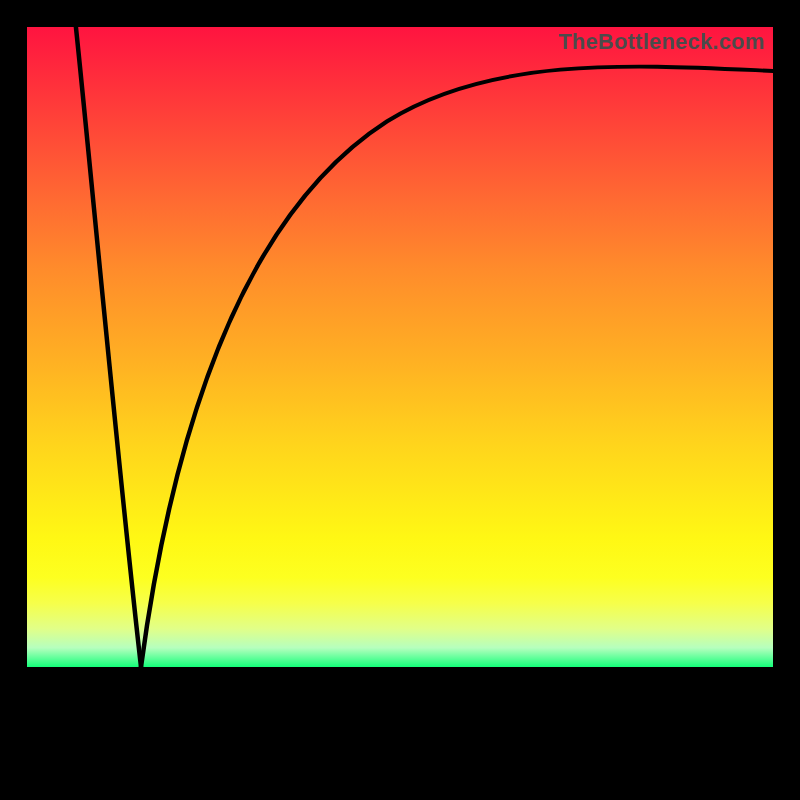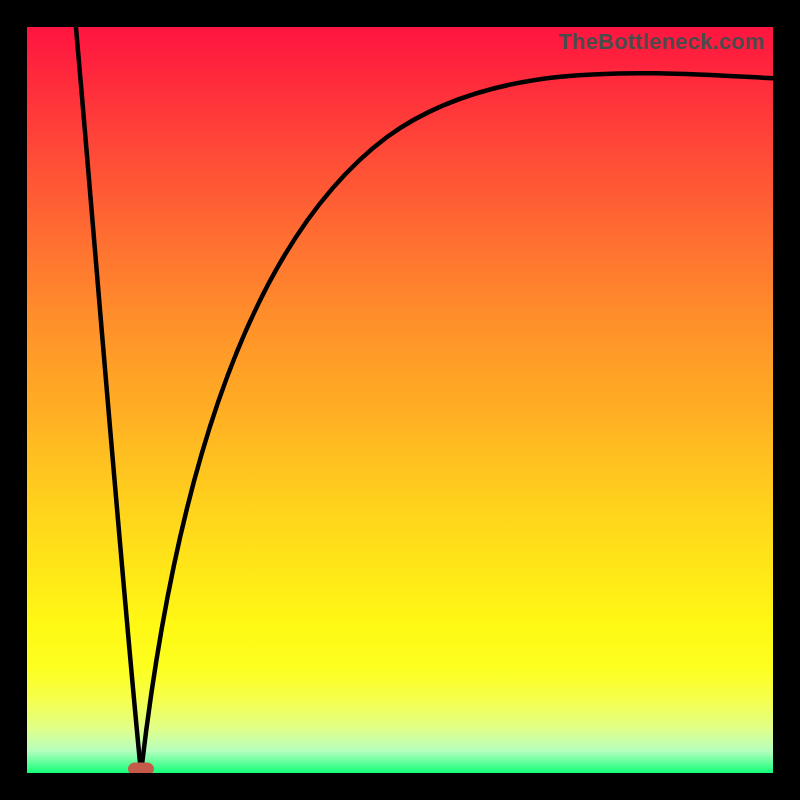--- a/index.html
+++ b/index.html
@@ -16,21 +16,21 @@
     top: 0;
     width: 800px;
     height: 800px;
     background: #000;
   }
   .plot {
     position: absolute;
     left: 27px;
     top: 27px;
     width: 746px;
-    height: 746px;
+    height: 640px;
     overflow: hidden;
   }
   .gradient {
     position: absolute;
     inset: 0;
     background: linear-gradient(to bottom,
       #ff1440 0%,
       #ff2a3c 7%,
       #ff4438 15%,
       #ff6a32 27%,

